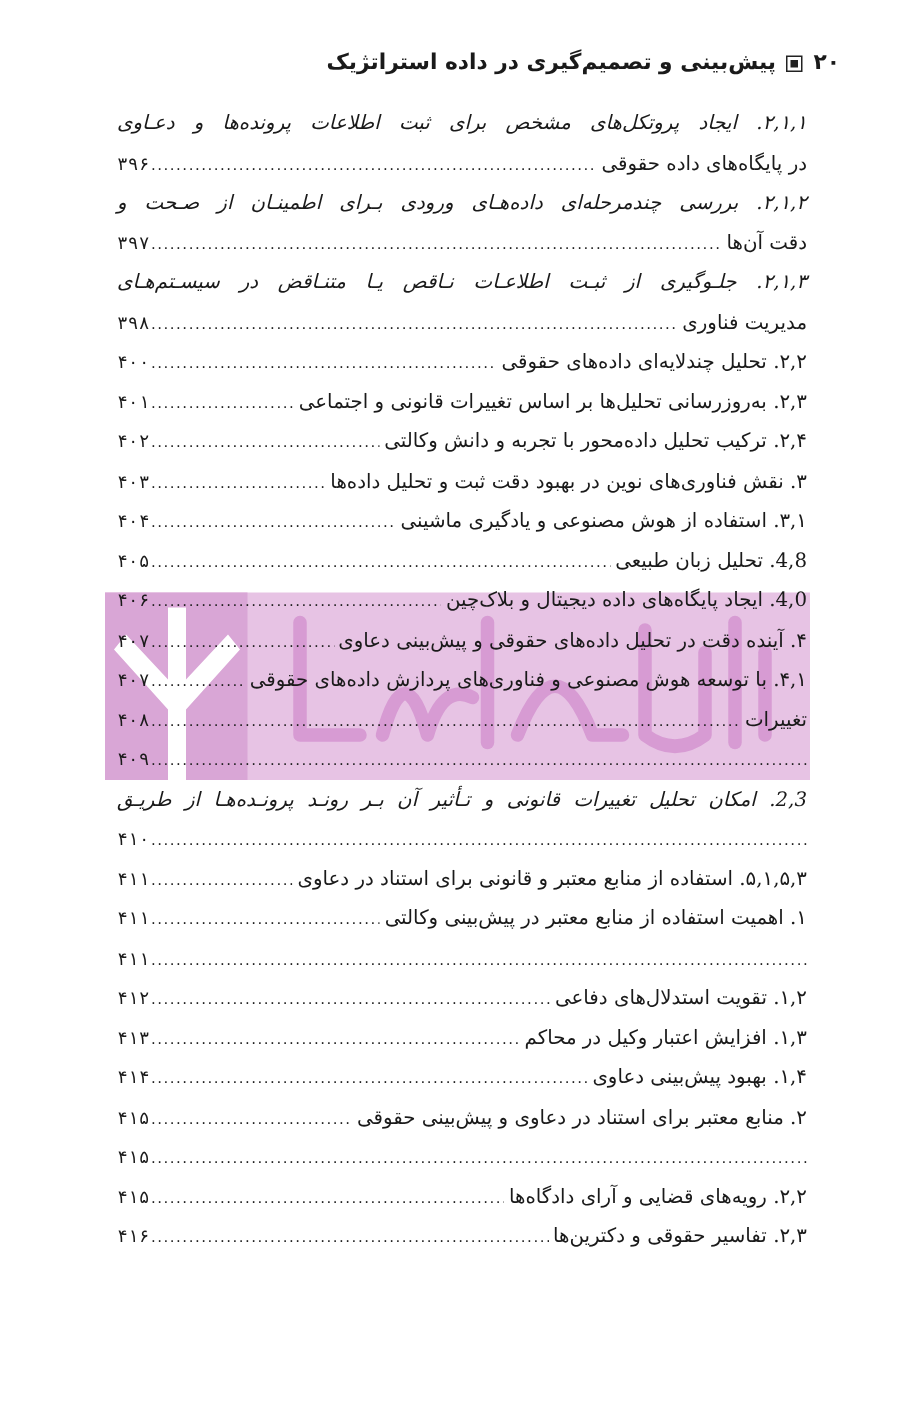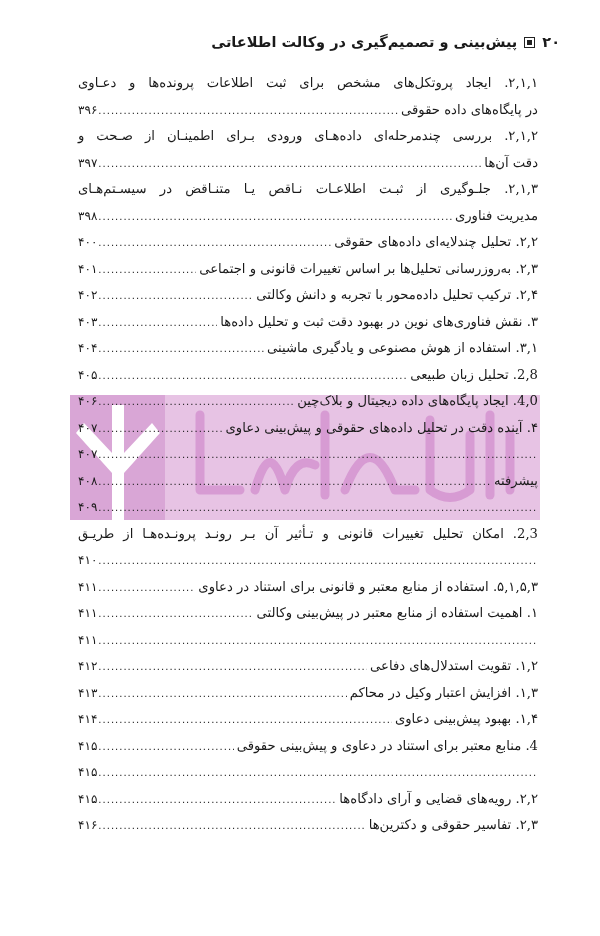--- a/index.html
+++ b/index.html
@@ -29,32 +29,32 @@
     position:absolute; top:70px; left:78px; width:460px; direction:rtl; z-index:1;
     font-size:13.2px;
   }
   .row { position:relative; height:26.5px; line-height:26.5px; white-space:nowrap; }
   .entry { display:flex; direction:rtl; align-items:baseline; height:26.5px; }
   .entry .t { white-space:nowrap; padding-left:3px; }
   .entry .dots {
     flex:1; overflow:hidden; white-space:nowrap; direction:ltr; letter-spacing:1px;
     font-family:"DejaVu Sans", sans-serif; font-size:10px; color:#222; text-align:right;
   }
-  .entry .pg { font-family:Liberation Serif, serif; font-size:12px; padding-right:1px; direction:rtl; }
-  .justify { text-align:justify; text-align-last:justify; display:block; }
+  .entry .pg { font-family:Liberation Mono, monospace; font-size:12px; padding-right:1px; direction:rtl; }
+  .justify { text-align:justify; text-align-last:justify; display:block;font-style:italic; }
 </style>
 </head>
 <body>
 
 <div class="page">
 
   <div class="header">
     <span class="num">۲۰</span>
     <span class="sq"></span>
-    <span>پیش‌بینی و تصمیم‌گیری در وکالت اطلاعاتی</span>
+    <span>پیش‌بینی و تصمیم‌گیری در داده استراتژیک</span>
   </div>
 
   <div class="wm">
     <div class="wm-band"></div>
     <div class="wm-box"></div>
     <svg width="470" height="125" viewBox="0 0 470 125">
 
       <path d="M42 10 L54 10 L54 58 L82 28 L90 38 L54 78 L54 125 L42 125 L42 78 L6 38 L14 28 L42 58 Z" fill="#ffffff"></path>
 
       <g fill="none" stroke="#d79bd3" stroke-width="9" stroke-linecap="round" stroke-linejoin="round">
@@ -147,21 +147,21 @@
           <div class="entry">
             <span class="t">۳,۱. استفاده از هوش مصنوعی و یادگیری ماشینی</span>
             <span class="dots">........................................................................................................................................................................................................</span>
             <span class="pg">۴۰۴</span>
           </div>
         </div>
       </div>
       <div>
         <div class="row">
           <div class="entry">
-            <span class="t">2,8. تحلیل زبان طبیعی</span>
+            <span class="t">4,8. تحلیل زبان طبیعی</span>
             <span class="dots">........................................................................................................................................................................................................</span>
             <span class="pg">۴۰۵</span>
           </div>
         </div>
       </div>
       <div>
         <div class="row">
           <div class="entry">
             <span class="t">4,0. ایجاد پایگاه‌های داده دیجیتال و بلاک‌چین</span>
             <span class="dots">........................................................................................................................................................................................................</span>
@@ -174,29 +174,30 @@
           <div class="entry">
             <span class="t">۴. آینده دقت در تحلیل داده‌های حقوقی و پیش‌بینی دعاوی</span>
             <span class="dots">........................................................................................................................................................................................................</span>
             <span class="pg">۴۰۷</span>
           </div>
         </div>
       </div>
       <div>
         <div class="row">
           <div class="entry">
+            <span class="t">۴,۱. با توسعه هوش مصنوعی و فناوری‌های پردازش داده‌های حقوقی</span>
             <span class="dots">........................................................................................................................................................................................................</span>
             <span class="pg">۴۰۷</span>
           </div>
         </div>
       </div>
       <div>
         <div class="row">
           <div class="entry">
-            <span class="t">پیشرفته</span>
+            <span class="t">تغییرات</span>
             <span class="dots">........................................................................................................................................................................................................</span>
             <span class="pg">۴۰۸</span>
           </div>
         </div>
       </div>
       <div>
         <div class="row">
           <div class="entry">
             <span class="dots">........................................................................................................................................................................................................</span>
             <span class="pg">۴۰۹</span>
@@ -263,21 +264,21 @@
           <div class="entry">
             <span class="t">۱,۴. بهبود پیش‌بینی دعاوی</span>
             <span class="dots">........................................................................................................................................................................................................</span>
             <span class="pg">۴۱۴</span>
           </div>
         </div>
       </div>
       <div>
         <div class="row">
           <div class="entry">
-            <span class="t">4. منابع معتبر برای استناد در دعاوی و پیش‌بینی حقوقی</span>
+            <span class="t">۲. منابع معتبر برای استناد در دعاوی و پیش‌بینی حقوقی</span>
             <span class="dots">........................................................................................................................................................................................................</span>
             <span class="pg">۴۱۵</span>
           </div>
         </div>
       </div>
       <div>
         <div class="row">
           <div class="entry">
             <span class="dots">........................................................................................................................................................................................................</span>
             <span class="pg">۴۱۵</span>

